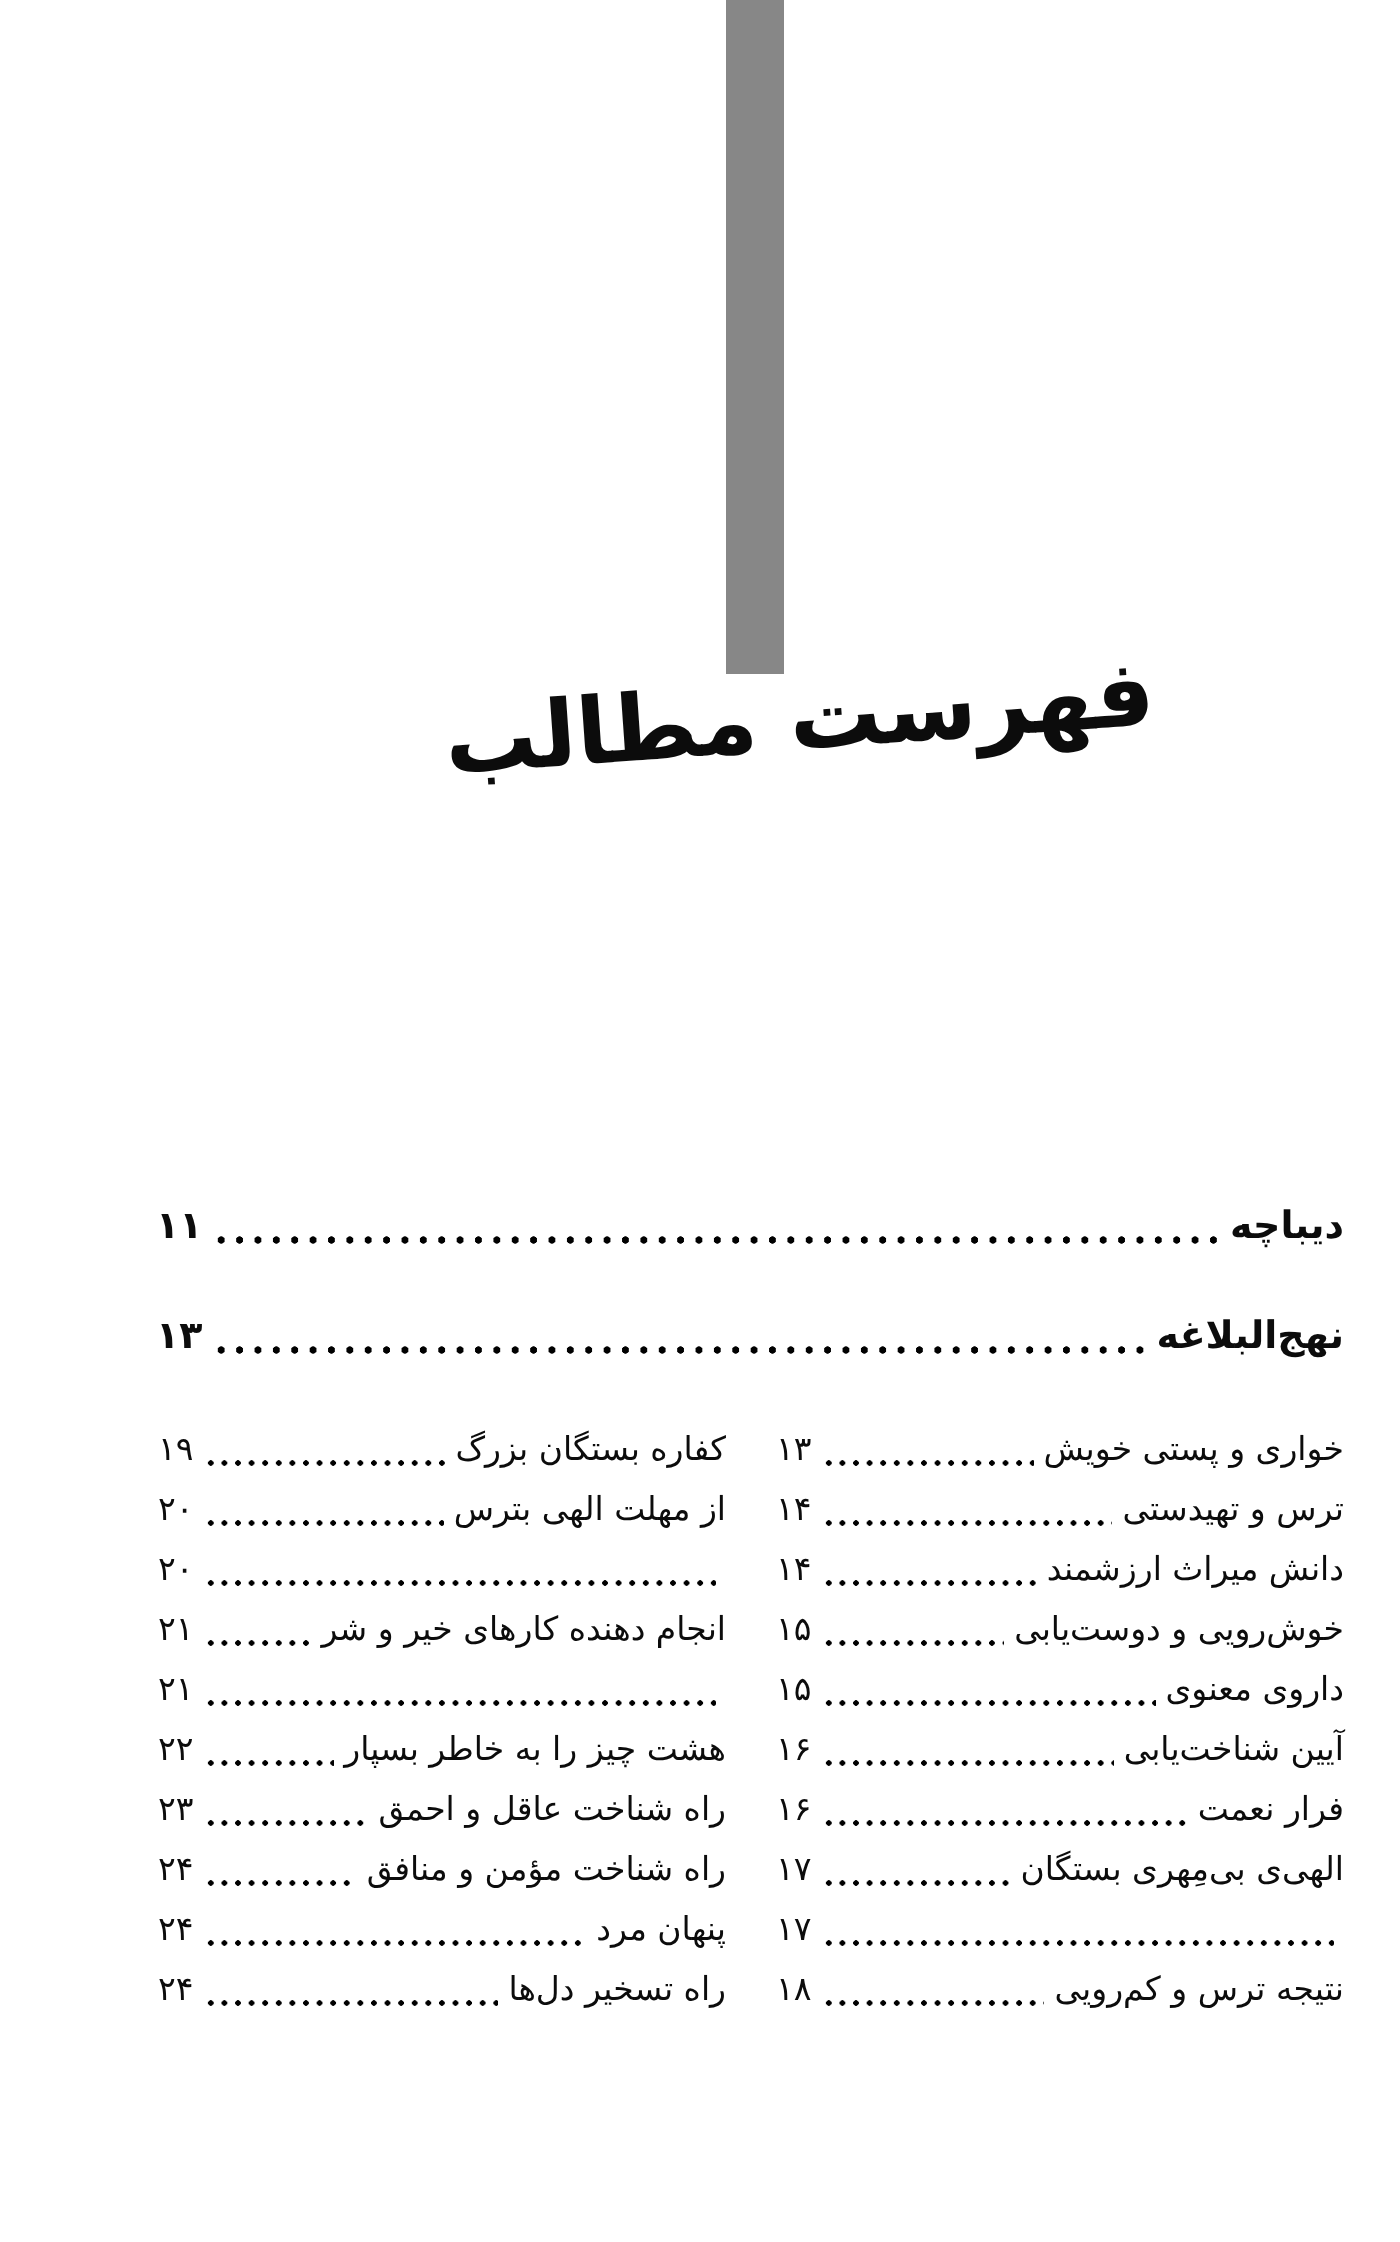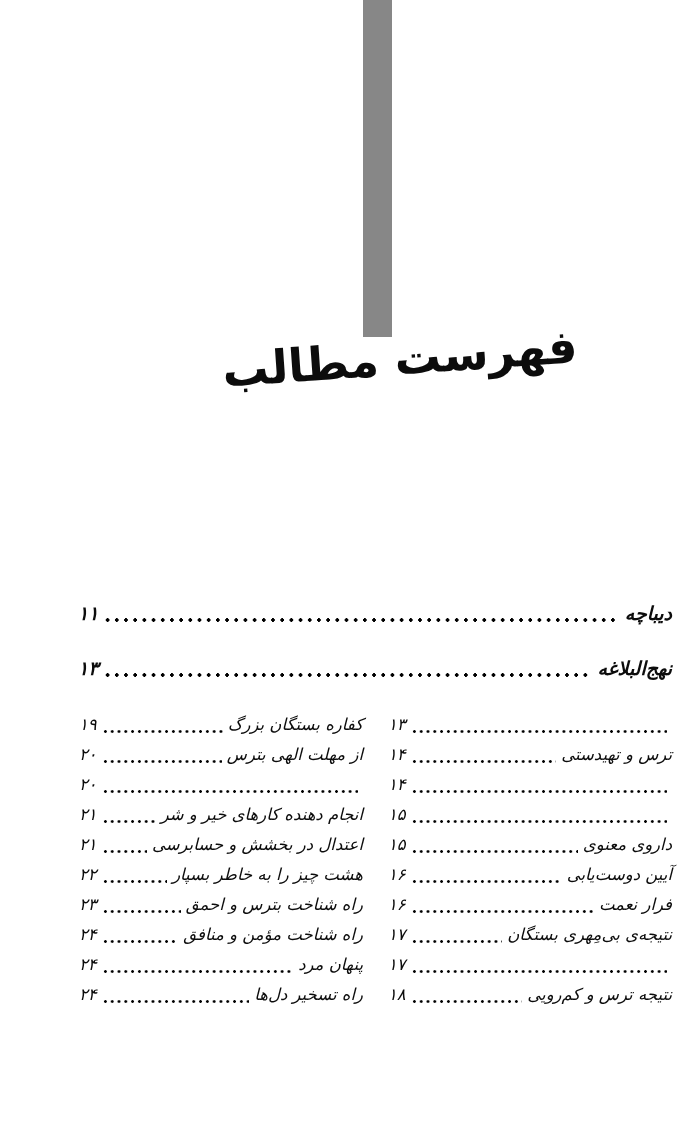--- a/index.html
+++ b/index.html
@@ -60,21 +60,21 @@
     direction: rtl;
     gap: 25px;
     margin-top: 25px;
   }
   .col { width: 284px; }
   .row-col {
     height: 30px;
     line-height: 30px;
     font-size: 16.5px;
   }
-  .entry-title, .entry-page { white-space: nowrap; font-style: italic; }
+  .entry-title, .entry-page { white-space: nowrap; }
   .leader {
     flex: 1 1 auto;
     align-self: flex-end;
     height: 7px;
     margin: 0 5px 5px 5px;
     background-image: radial-gradient(circle, #000 1.25px, transparent 1.5px);
     background-size: 6.8px 7px;
     background-position: left bottom;
     background-repeat: repeat-x;
   }
@@ -104,53 +104,56 @@
         </div>
         <div class="toc-row row-main">
           <span class="entry-title">نهج‌البلاغه</span>
           <span class="leader"></span>
           <span class="entry-page">۱۳</span>
         </div>
       </div>
     <div class="columns">
       <div class="col" id="col-right">
           <div class="toc-row row-col">
+            <span class="entry-title">خواری و پستی خویش</span>
             <span class="leader"></span>
             <span class="entry-page">۱۳</span>
           </div>
           <div class="toc-row row-col">
             <span class="entry-title">ترس و تهیدستی</span>
             <span class="leader"></span>
             <span class="entry-page">۱۴</span>
           </div>
           <div class="toc-row row-col">
+            <span class="entry-title">دانش میراث ارزشمند</span>
             <span class="leader"></span>
             <span class="entry-page">۱۴</span>
           </div>
           <div class="toc-row row-col">
+            <span class="entry-title">خوش‌رویی و دوست‌یابی</span>
             <span class="leader"></span>
             <span class="entry-page">۱۵</span>
           </div>
           <div class="toc-row row-col">
             <span class="entry-title">داروی معنوی</span>
             <span class="leader"></span>
             <span class="entry-page">۱۵</span>
           </div>
           <div class="toc-row row-col">
-            <span class="entry-title">آیین دوست‌یابی</span>
+            <span class="entry-title">آیین شناخت‌یابی</span>
             <span class="leader"></span>
             <span class="entry-page">۱۶</span>
           </div>
           <div class="toc-row row-col">
             <span class="entry-title">فرار نعمت</span>
             <span class="leader"></span>
             <span class="entry-page">۱۶</span>
           </div>
           <div class="toc-row row-col">
-            <span class="entry-title">نتیجه‌ی بی‌مِهری بستگان</span>
+            <span class="entry-title">الهی‌ی بی‌مِهری بستگان</span>
             <span class="leader"></span>
             <span class="entry-page">۱۷</span>
           </div>
           <div class="toc-row row-col">
             <span class="leader"></span>
             <span class="entry-page">۱۷</span>
           </div>
           <div class="toc-row row-col">
             <span class="entry-title">نتیجه ترس و کم‌رویی</span>
             <span class="leader"></span>
@@ -171,31 +174,30 @@
           <div class="toc-row row-col">
             <span class="leader"></span>
             <span class="entry-page">۲۰</span>
           </div>
           <div class="toc-row row-col">
             <span class="entry-title">انجام دهنده کارهای خیر و شر</span>
             <span class="leader"></span>
             <span class="entry-page">۲۱</span>
           </div>
           <div class="toc-row row-col">
-            <span class="entry-title">اعتدال در بخشش و حسابرسی</span>
             <span class="leader"></span>
             <span class="entry-page">۲۱</span>
           </div>
           <div class="toc-row row-col">
             <span class="entry-title">هشت چیز را به خاطر بسپار</span>
             <span class="leader"></span>
             <span class="entry-page">۲۲</span>
           </div>
           <div class="toc-row row-col">
-            <span class="entry-title">راه شناخت بترس و احمق</span>
+            <span class="entry-title">راه شناخت عاقل و احمق</span>
             <span class="leader"></span>
             <span class="entry-page">۲۳</span>
           </div>
           <div class="toc-row row-col">
             <span class="entry-title">راه شناخت مؤمن و منافق</span>
             <span class="leader"></span>
             <span class="entry-page">۲۴</span>
           </div>
           <div class="toc-row row-col">
             <span class="entry-title">پنهان مرد</span>

